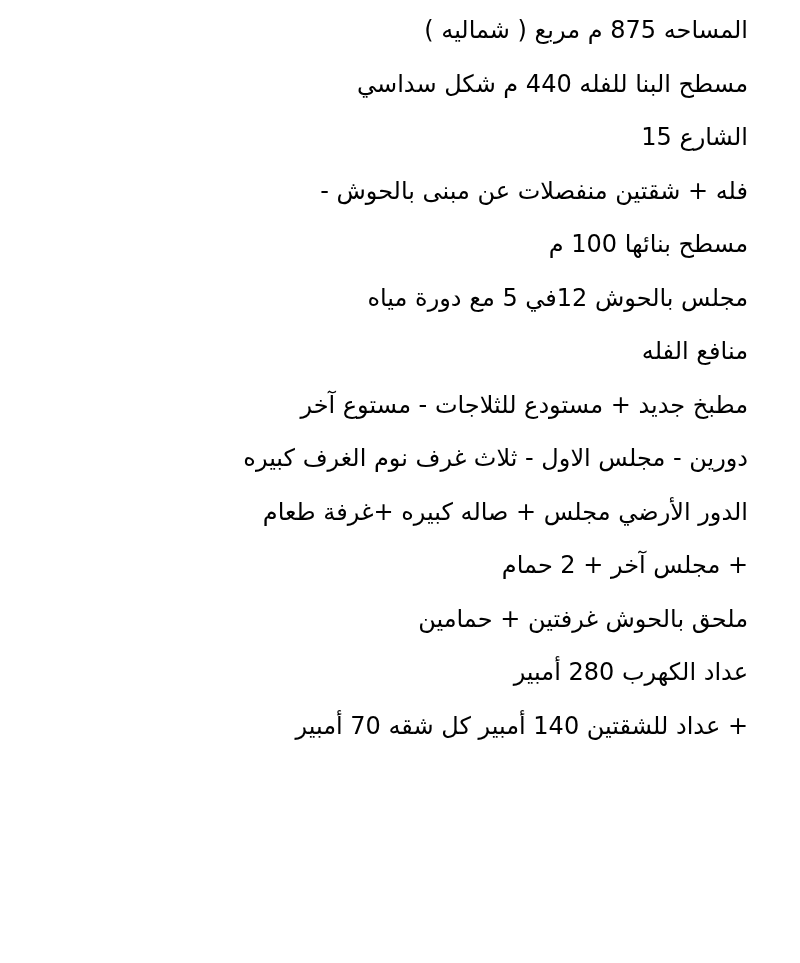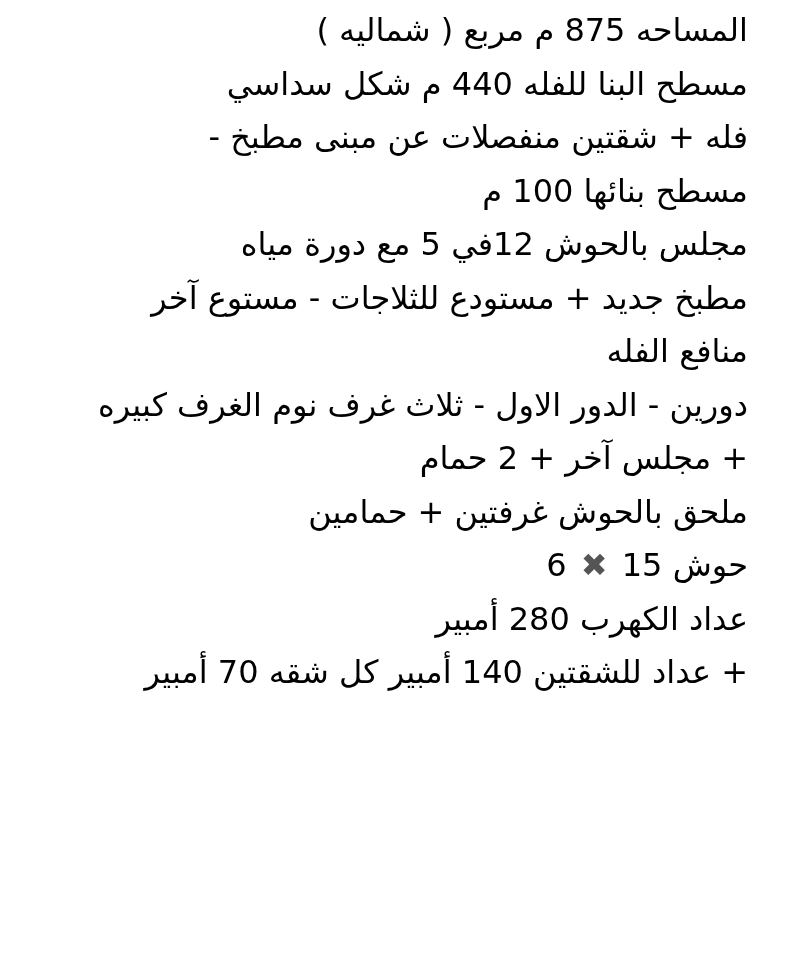--- a/index.html
+++ b/index.html
@@ -19,47 +19,44 @@
       position: absolute;
       top: 10px;
       right: 52px;
       left: 60px;
       direction: rtl;
       text-align: right;
     }
     .line {
       height: 53.5px;
       line-height: 40px;
-      font-size: 32px;
+      font-size: 24px;
       white-space: nowrap;
       unicode-bidi: plaintext;
       direction: rtl;
     }
     .x-mark {
       color: #555555;
       font-weight: bold;
       display: inline-block;
       margin: 0 4px;
     }
     .num { unicode-bidi: isolate; }
   </style>
 </head>
 <body>
 
 <div class="doc">
   <div class="line">المساحه 875 م مربع ( شماليه )</div>
   <div class="line">مسطح البنا للفله 440 م شكل سداسي</div>
-  <div class="line">فله + شقتين منفصلات عن مبنى مطبخ -</div>
+  <div class="line">الشارع  15</div>
+  <div class="line">فله + شقتين منفصلات عن مبنى بالحوش -</div>
   <div class="line">مسطح بنائها 100 م</div>
   <div class="line">مجلس بالحوش 12في 5 مع دورة مياه</div>
+  <div class="line">منافع الفله</div>
   <div class="line">مطبخ جديد + مستودع للثلاجات - مستوع آخر</div>
-  <div class="line">منافع الفله</div>
-  <div class="line">دورين - الدور الاول - ثلاث غرف نوم الغرف كبيره</div>
+  <div class="line">دورين - مجلس الاول - ثلاث غرف نوم الغرف كبيره</div>
+  <div class="line">الدور الأرضي مجلس + صاله كبيره  +غرفة طعام</div>
   <div class="line">+ مجلس آخر + 2 حمام</div>
   <div class="line">ملحق بالحوش غرفتين + حمامين</div>
-  <div class="line">
-    <span>حوش 15</span>
-    <span class="x-mark">✖</span>
-    <span class="num">6</span>
-  </div>
   <div class="line">عداد الكهرب 280 أمبير</div>
   <div class="line">+ عداد للشقتين 140 أمبير كل شقه 70 أمبير</div>
 </div>
 
 </body></html>

